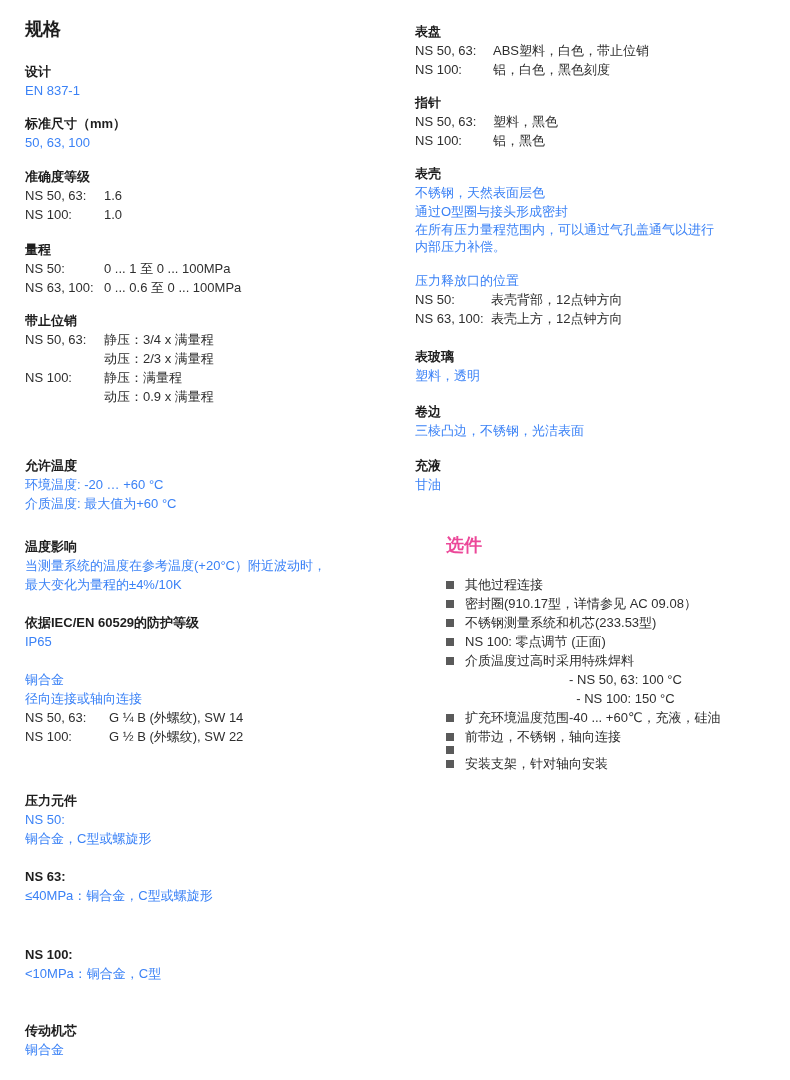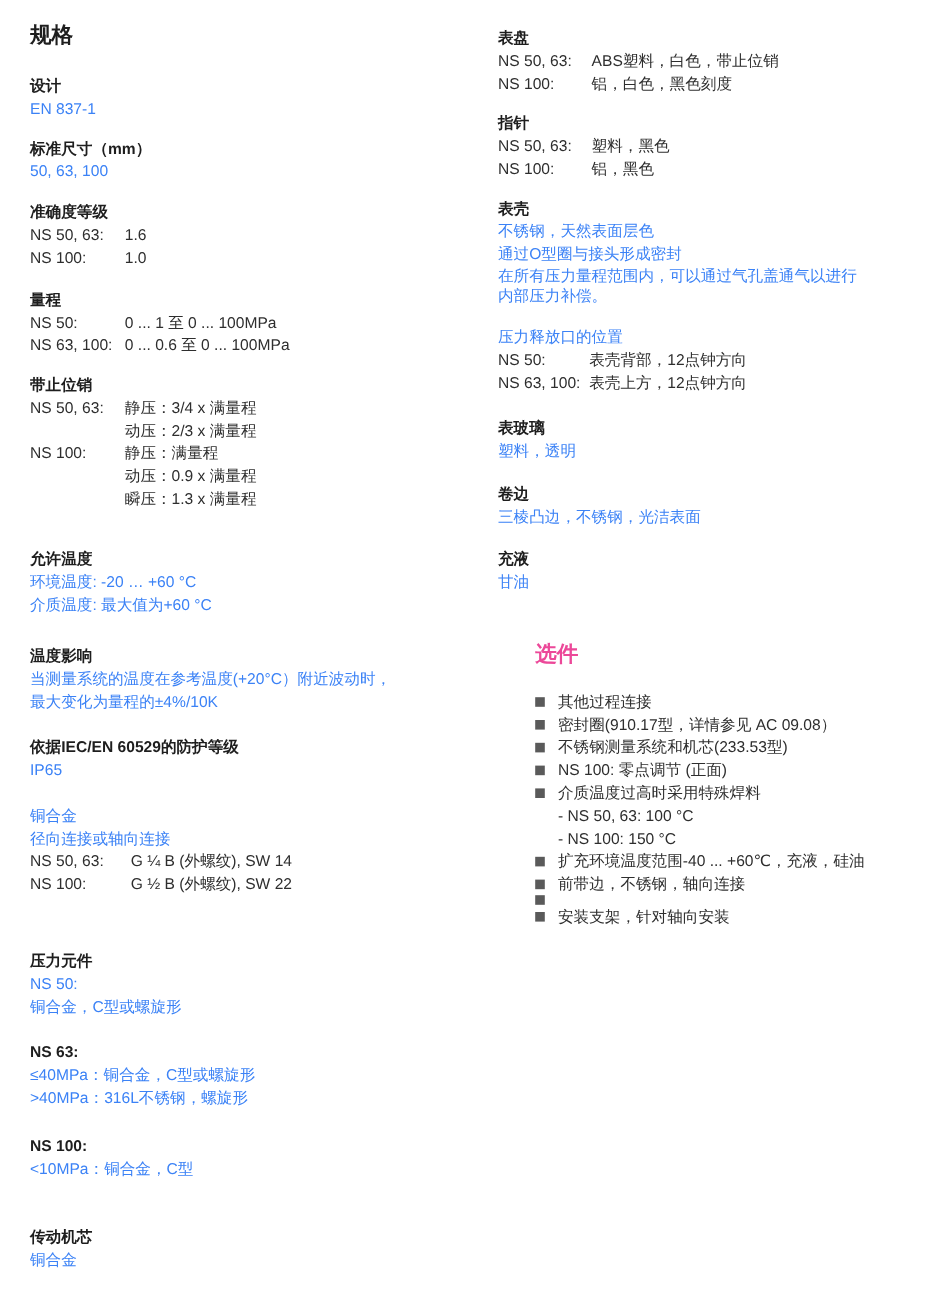--- a/index.html
+++ b/index.html
@@ -23,21 +23,21 @@
   }
   .sec-line { font-size: 13px; line-height: 19px; color: #3b82f6; white-space: nowrap; }
   .kv { display: flex; white-space: nowrap; font-size: 13px; line-height: 19px; color: #2e2e2e; }
   .kv .k { flex: 0 0 auto; }
   .kv .v { flex: 0 0 auto; }
 
   .opt-title {
     position: absolute; left: 446px; top: 533px;
     font-size: 18px; font-weight: bold; color: #ec4899; line-height: 24px;
   }
-  .opt-list { position: absolute; left: 446px; top: 575px; width: 340px; }
+  .opt-list { position: absolute; left: 446px; top: 575px; width: 340px; text-align: center; }
   .opt-item { display: flex; align-items: center; font-size: 13px; line-height: 19px; color: #2e2e2e; white-space: nowrap; }
   .bullet {
     display: inline-block; width: 8px; height: 8px; background: #5a5a5a;
     margin-right: 11px; flex: 0 0 8px;
   }
   .opt-sub { padding-left: 19px; font-size: 13px; line-height: 19px; color: #2e2e2e; white-space: nowrap; }
 </style>
 </head>
 <body>
 
@@ -88,24 +88,20 @@
       <span class="v">动压：2/3 x 满量程</span>
     </div>
   <div class="kv">
       <span class="k" style="width:79px">NS 100:</span>
       <span class="v">静压：满量程</span>
     </div>
   <div class="kv">
       <span class="k" style="width:79px"></span>
       <span class="v">动压：0.9 x 满量程</span>
     </div>
-  <div class="kv">
-      <span class="k" style="width:79px"></span>
-      <span class="v">瞬压：1.3 x 满量程</span>
-    </div>
 </div>
 
 <div class="section" style="left:25px; top:456px;">
   <div class="sec-head">允许温度</div>
   <div class="sec-line">环境温度: -20 … +60 °C</div>
   <div class="sec-line">介质温度: 最大值为+60 °C</div>
 </div>
 
 <div class="section" style="left:25px; top:537px;">
   <div class="sec-head">温度影响</div>
@@ -133,21 +129,20 @@
 
 <div class="section" style="left:25px; top:791px;">
   <div class="sec-head">压力元件</div>
   <div class="sec-line">NS 50:</div>
   <div class="sec-line">铜合金，C型或螺旋形</div>
 </div>
 
 <div class="section" style="left:25px; top:867px;">
   <div class="sec-head">NS 63:</div>
   <div class="sec-line">≤40MPa：铜合金，C型或螺旋形</div>
-  <div class="sec-line">&gt;40MPa：316L不锈钢，螺旋形</div>
 </div>
 
 <div class="section" style="left:25px; top:945px;">
   <div class="sec-head">NS 100:</div>
   <div class="sec-line">&lt;10MPa：铜合金，C型</div>
 </div>
 
 <div class="section" style="left:25px; top:1021px;">
   <div class="sec-head">传动机芯</div>
   <div class="sec-line">铜合金</div>

